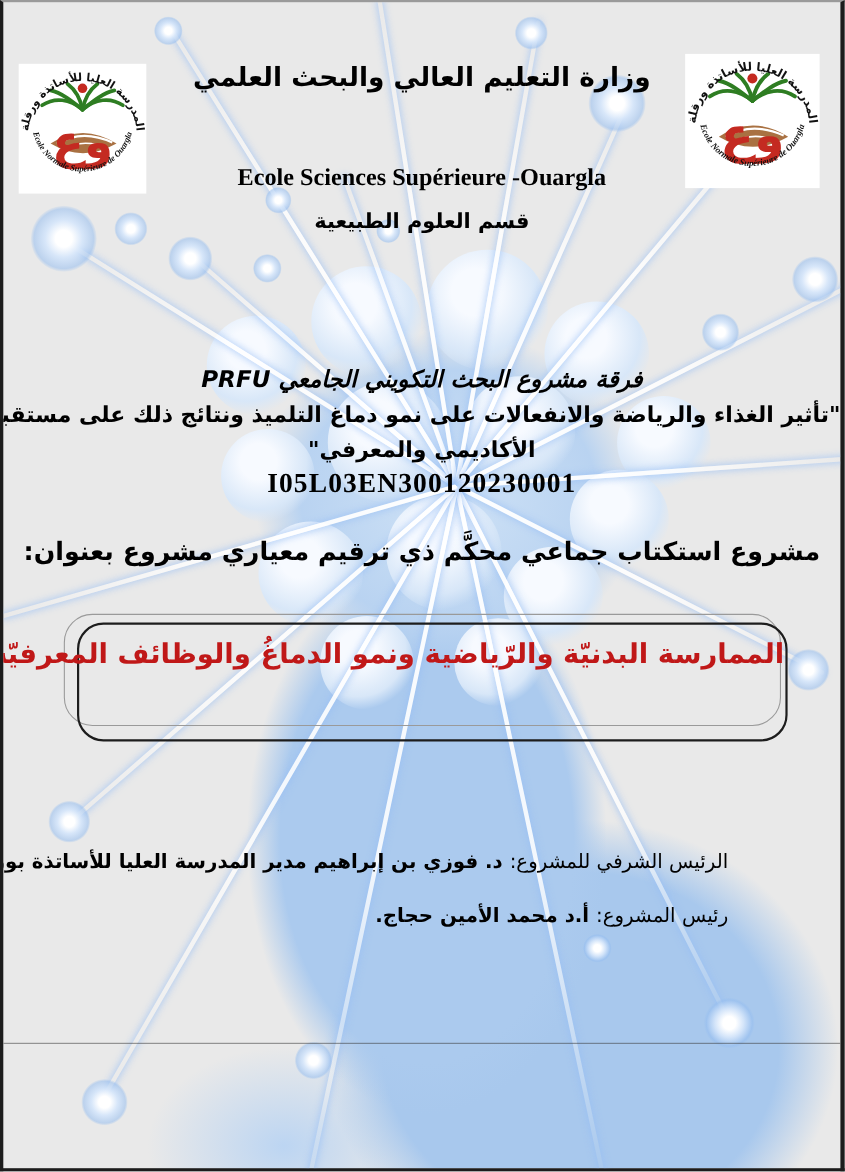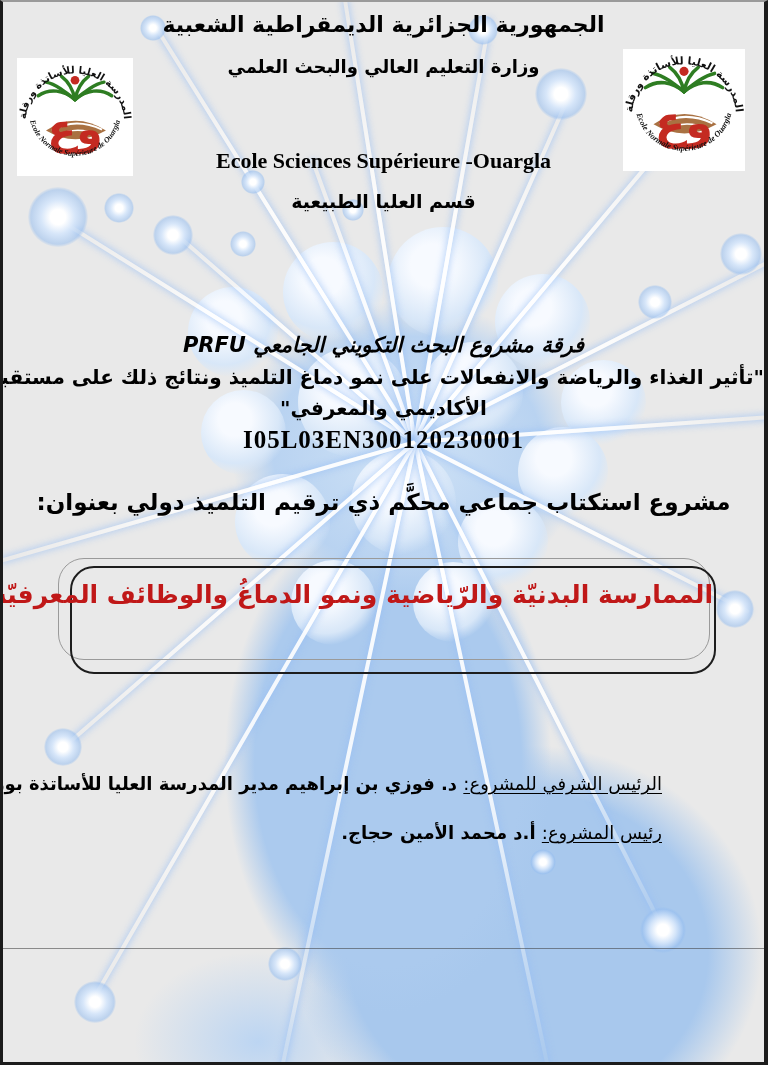--- a/index.html
+++ b/index.html
@@ -36,21 +36,21 @@
   .logo{position:absolute; z-index:3; background:#fff;}
   .box-outer{position:absolute; left:55px; top:556px; width:650px; height:100px;
     border:1.5px solid #9a9a9a; border-radius:26px; z-index:1;}
   .box-inner{position:absolute; left:67px; top:564px; width:646px; height:108px;
     border:2px solid #1d1d1d; border-radius:24px; z-index:2; box-sizing:border-box;}
   .box-title{position:absolute; left:70px; top:570px; width:640px; z-index:3;
     text-align:center; direction:rtl; font-weight:bold; font-size:25px; line-height:46px; white-space:nowrap;}
   .footer{position:absolute; right:102px; left:88px; top:771px; z-index:2; direction:rtl; text-align:right;
     font-size:18px; color:#000;}
   .footer .row{position:absolute; right:0; white-space:nowrap;}
-  .flabel{font-weight:normal; text-decoration:underline; text-underline-offset:3px;}
+  .flabel{font-weight:normal; text-underline-offset:3px;}
   .fname{font-weight:bold;}
 </style>
 </head>
 <body>
 
 <div class="page">
 
   <div class="bg">
     <div class="head"></div>
 
@@ -155,31 +155,30 @@
     <path d="M40,80 Q62,68 84,79" stroke="#ffffff" stroke-width="1.5" fill="none"></path>
     <text x="60" y="88" text-anchor="middle" font-size="44" font-weight="bold" fill="#c42a21" font-family="DejaVu Sans">وع</text>
     <text font-size="10.5" font-weight="bold" fill="#111" font-family="DejaVu Sans">
       <textPath href="#arcTopR" startOffset="50%" text-anchor="middle">المدرسة العليا للأساتذة ورقلة</textPath>
     </text>
     <text font-size="8" font-weight="bold" font-style="italic" fill="#111" font-family="Liberation Serif, DejaVu Serif, serif">
       <textPath href="#arcBotR" startOffset="50%" text-anchor="middle">Ecole Normale Supérieure de Ouargla</textPath>
     </text>
   </svg>
 
-  <div class="txt ar" style="top:10px;  font-size:22px;">الجمهورية الجزائرية الديمقراطية الشعبية</div>
-  <div class="txt ar" style="top:54px;  font-size:18px;">وزارة التعليم العالي والبحث العلمي</div>
+  <div class="txt ar" style="top:54px;  font-size:24px;">وزارة التعليم العالي والبحث العلمي</div>
   <div class="txt lat" style="top:146px; font-size:22px;">Ecole Sciences Supérieure -Ouargla</div>
-  <div class="txt ar" style="top:188px; font-size:19px;">قسم العليا الطبيعية</div>
+  <div class="txt ar" style="top:188px; font-size:19px;">قسم العلوم الطبيعية</div>
 
   <div class="txt ar" style="top:331px; font-size:21px;font-style:italic;">فرقة مشروع البحث التكويني الجامعي  PRFU</div>
   <div class="txt ar" style="top:363px; font-size:20px;">"تأثير الغذاء والرياضة والانفعالات على نمو دماغ التلميذ ونتائج ذلك على مستقبله</div>
   <div class="txt ar" style="top:394px; font-size:20px;">الأكاديمي والمعرفي"</div>
   <div class="txt lat" style="top:424px; font-size:25px; letter-spacing:1px;">I05L03EN300120230001</div>
 
-  <div class="txt ar" style="top:487px; font-size:23px;">مشروع استكتاب جماعي محكَّم ذي ترقيم التلميذ دولي بعنوان:</div>
+  <div class="txt ar" style="top:487px; font-size:23px;">مشروع استكتاب جماعي محكَّم ذي ترقيم معياري مشروع بعنوان:</div>
 
   <div class="box-outer"></div>
   <div class="box-inner"></div>
   <div class="box-title" style="color:#c01818;">
     <div>الممارسة البدنيّة والرّياضية ونمو الدماغُ والوظائف المعرفيّة</div>
   </div>
 
   <div class="footer">
     <div class="row" style="top:0;">
       <span class="flabel">الرئيس الشرفي للمشروع:</span><span class="fname"> د. فوزي بن إبراهيم مدير المدرسة العليا للأساتذة بورقلة</span>

